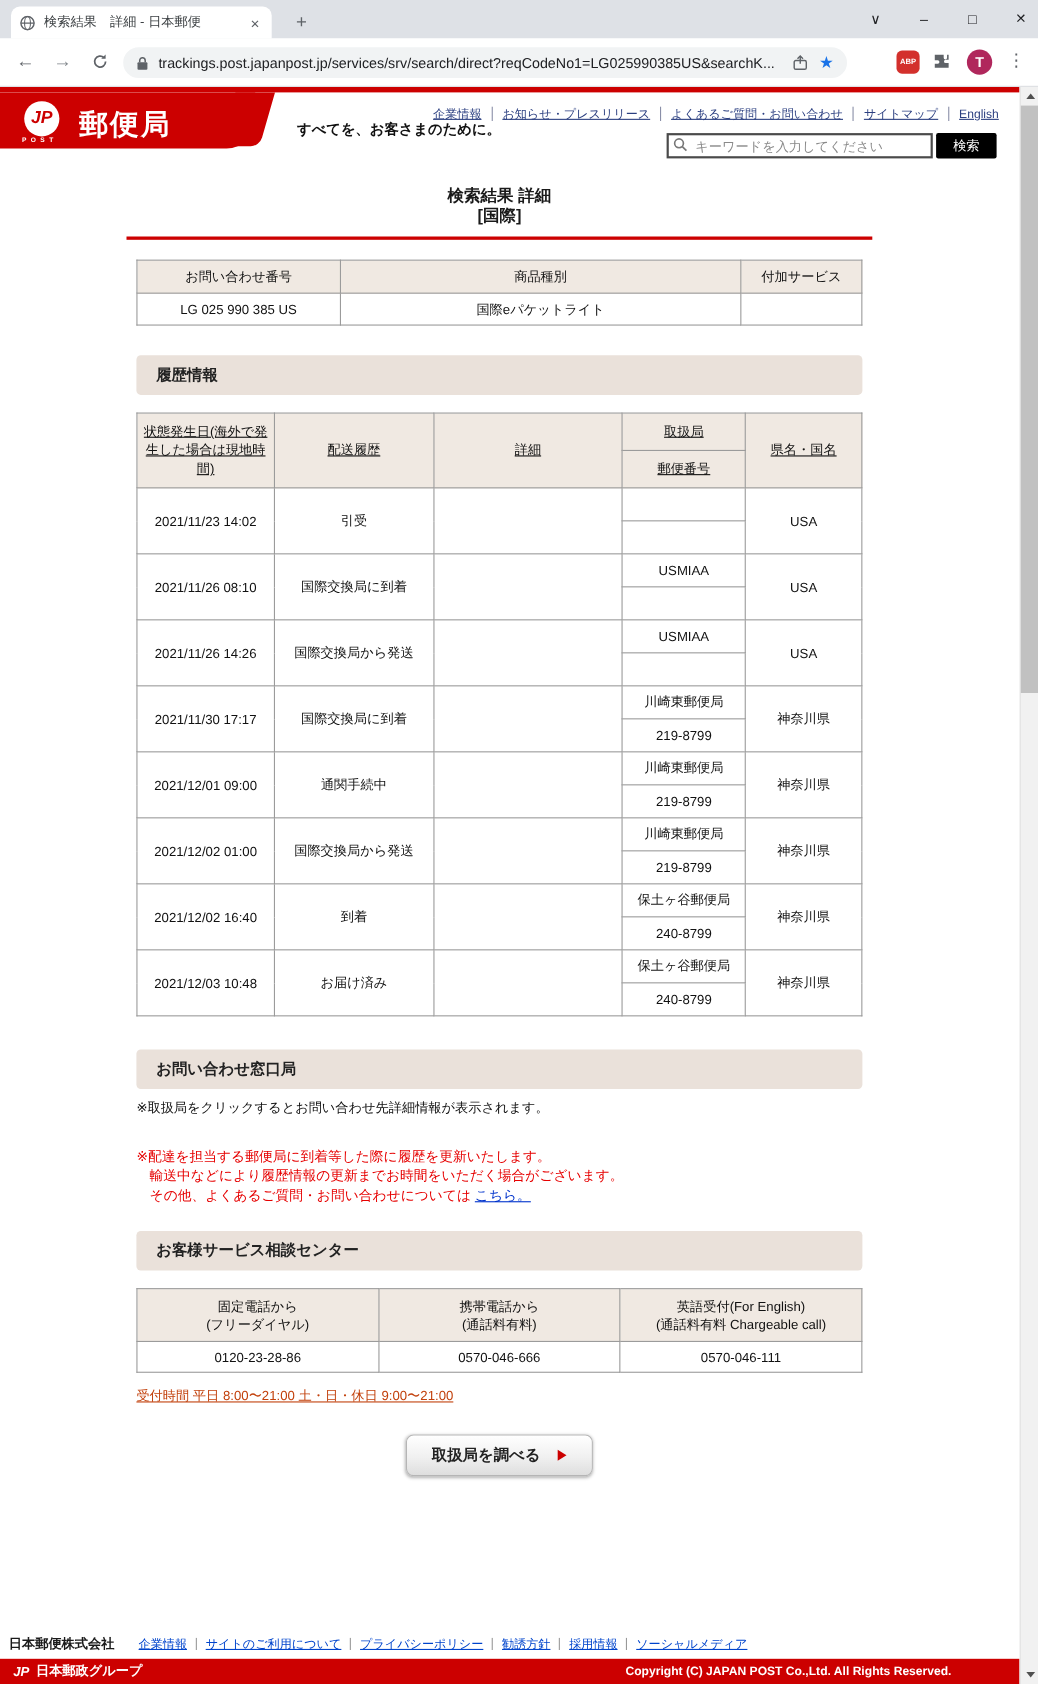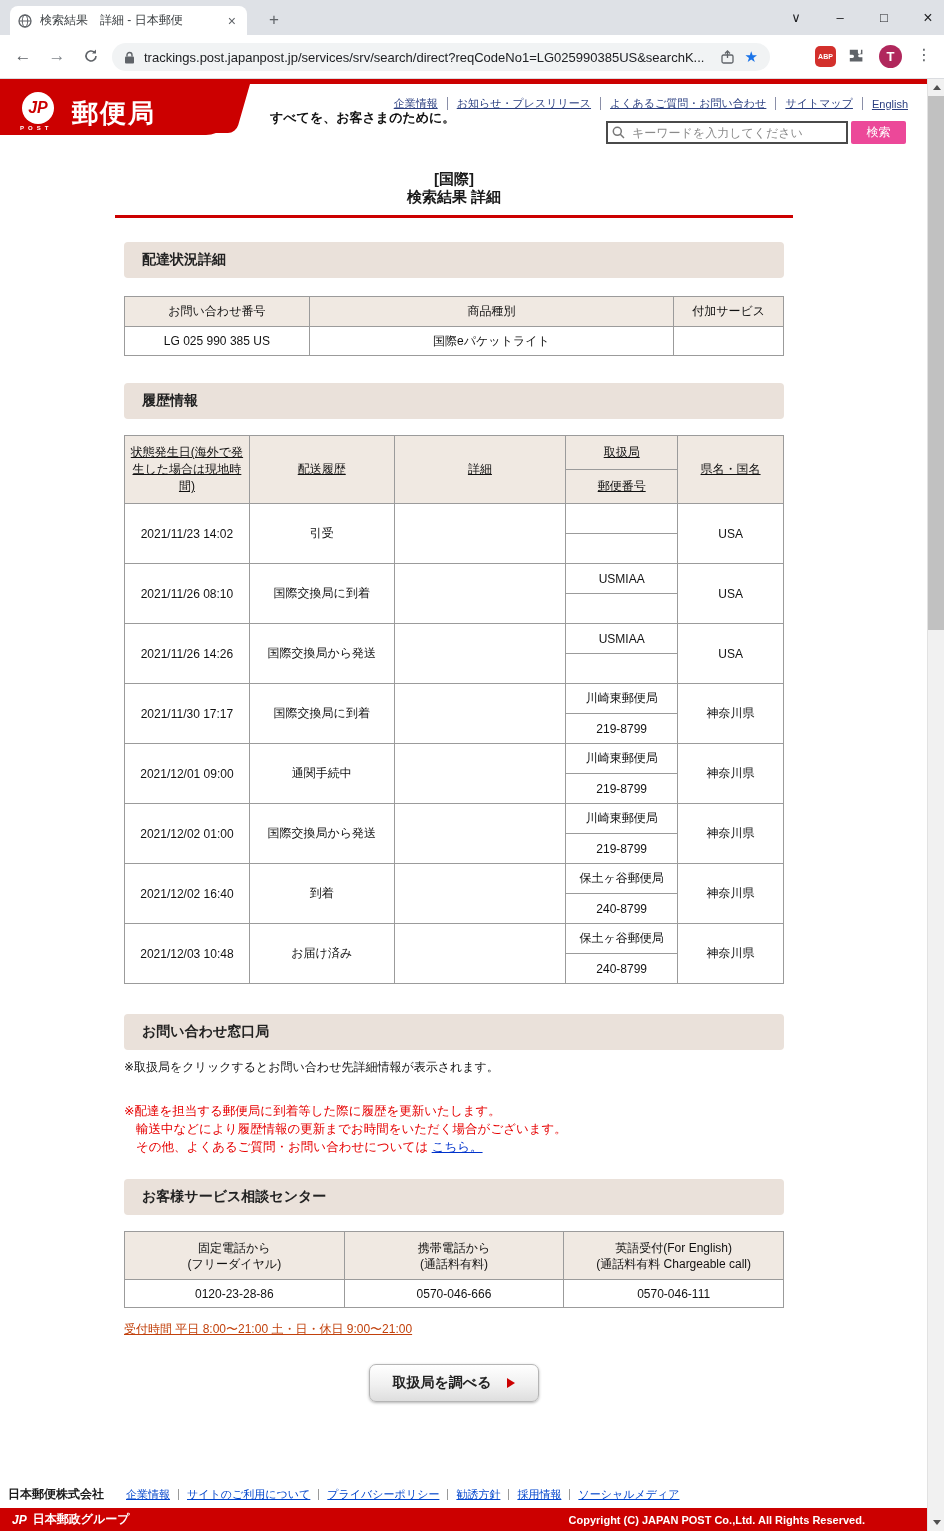--- a/index.html
+++ b/index.html
@@ -41,21 +41,21 @@
   .logo-name { position:absolute; left:72px; top:12px; color:#fff; font-size:26px; font-weight:bold; letter-spacing:2px; }
   .tagline { position:absolute; left:270px; top:30px; font-size:13px; font-weight:bold; color:#111; }
   .topnav { position:absolute; top:17px; right:19px; display:flex; align-items:center; gap:9px; }
   .topnav a { font-size:11px; color:#2b3f80; text-decoration:underline; white-space:nowrap; }
   .navsep { width:1px; height:13px; background:#8a8fa8; }
   .header-search { position:absolute; top:42px; right:21px; display:flex; align-items:center; }
   .search-wrap { position:relative; }
   .search-input { width:242px; height:23px; border:2px solid #4a4a4a; font-size:12px; padding:0 4px 0 24px; color:#333; background:#fff; }
   .search-input::placeholder { color:#8a8a8a; }
   .mag { position:absolute; left:6px; top:4px; }
-  .search-btn { width:55px; height:23px; margin-left:3px; background:#ec4899; color:#fff; border:none; font-size:12px; border-radius:2px; }
+  .search-btn { width:55px; height:23px; margin-left:3px; background:#000000; color:#fff; border:none; font-size:12px; border-radius:2px; }
 
   .main { width:660px; margin-left:124px; }
   .page-title { text-align:center; font-size:15px; font-weight:bold; line-height:18px; padding-top:23px; }
   .red-rule { width:678px; height:3px; background:#cc0000; margin:9px 0 0 -9px; }
 
   .section-bar { height:36px; background:#eae1da; border-radius:4px; display:flex; align-items:center; padding-left:18px; font-size:14px; font-weight:bold; color:#222; }
   .mt24{margin-top:24px}.mt27{margin-top:27px}.mt30{margin-top:30px}.mt23{margin-top:23px}
 
   table.tbl { border-collapse:collapse; font-size:12px; color:#111; background:#fff; }
   .tbl th, .tbl td { border:1px solid #9b9b9b; text-align:center; padding:2px 5px; font-weight:normal; }
@@ -193,26 +193,25 @@
             </svg>
         </span>
         <input class="search-input" placeholder="キーワードを入力してください" style="">
       </span>
       <button class="search-btn">検索</button>
     </div>
   </div>
 
   <div class="main">
     <div class="page-title">
+      <div>検索結果 詳細</div>
       <div>[国際]</div>
-      <div>検索結果 詳細</div>
     </div>
     <div class="red-rule"></div>
 
-    <div class="section-bar mt24">配達状況詳細</div>
     <table class="tbl t-delivery">
       <colgroup>
           <col style="width:185px">
           <col style="width:365px">
           <col style="width:110px">
         </colgroup>
       <thead>
         <tr>
           <th>お問い合わせ番号</th>
           <th>商品種別</th>

